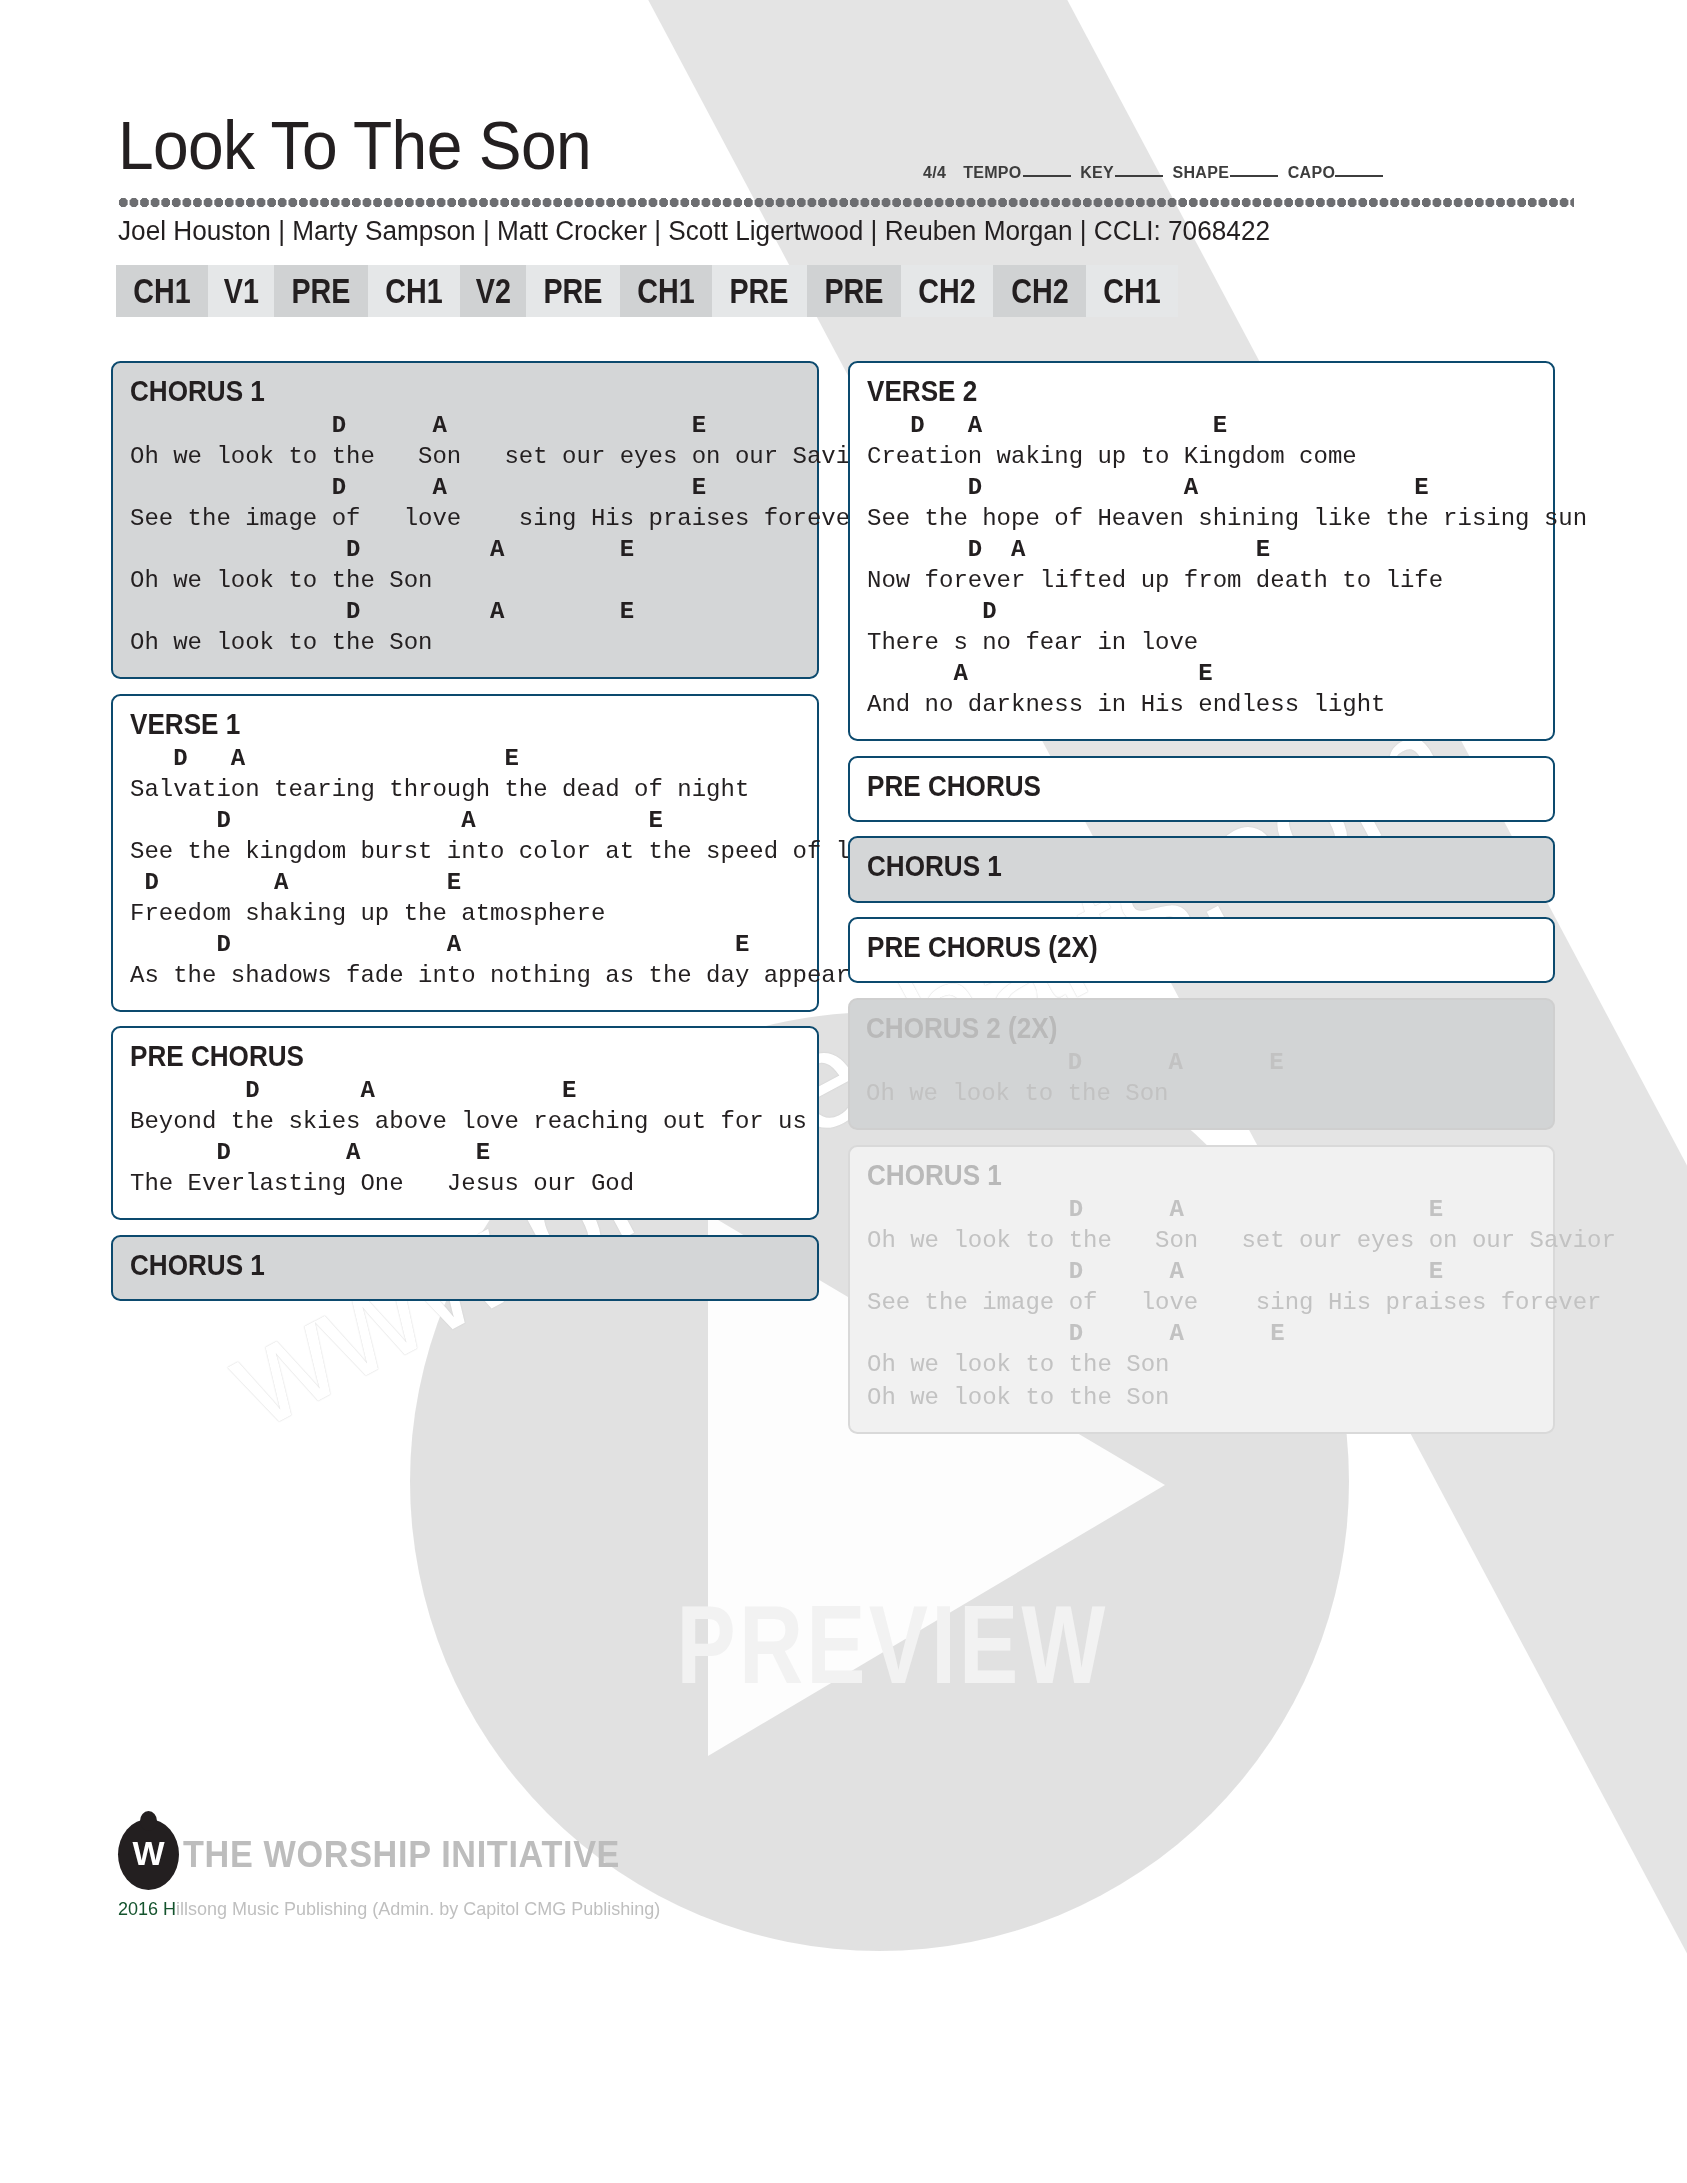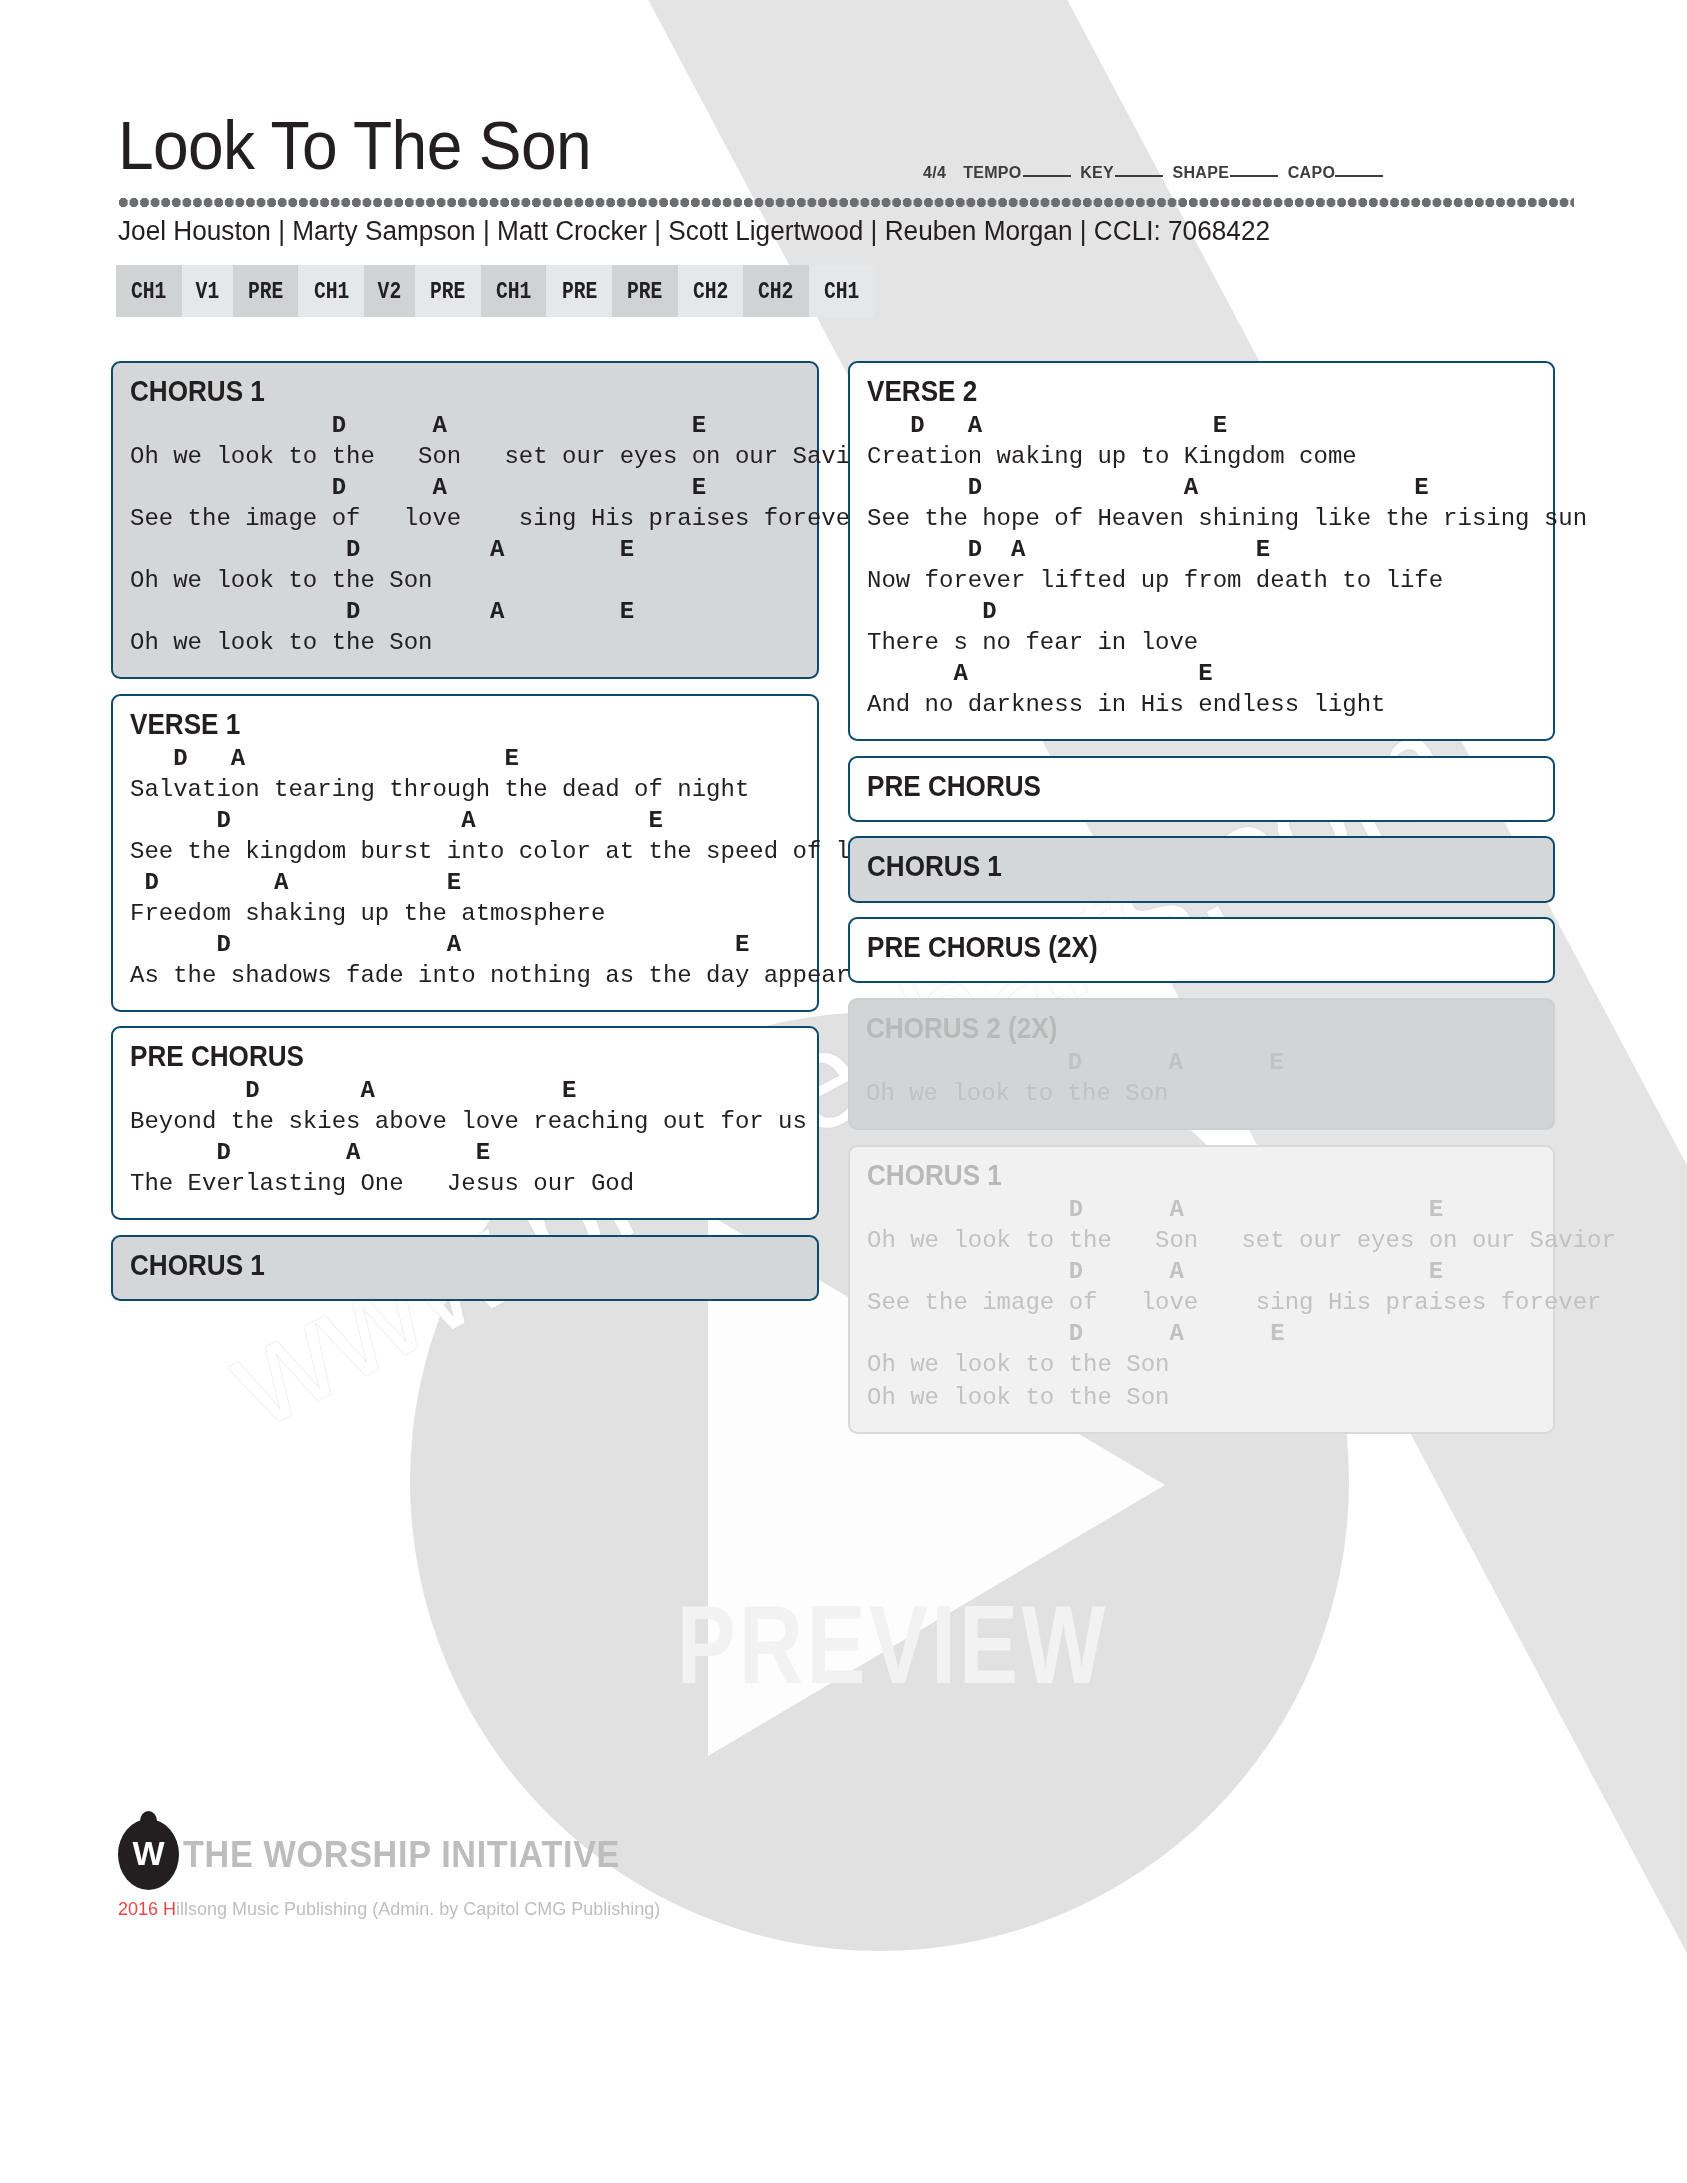--- a/index.html
+++ b/index.html
@@ -127,27 +127,27 @@
   
   .flow {
     position:absolute;
     left:116px; top:265px;
     display:flex;
     align-items:stretch;
     height:52px;
   }
   .badge {
     display:flex; align-items:center; justify-content:center;
-    font-size:24px;
+    font-size:35px;
     font-weight:bold;
     color:#231f20;
     padding:0 11.2px;
     letter-spacing:0px;
     transform-origin:center;
-    font-family:Liberation Mono, monospace;
+    font-family:Liberation Sans, sans-serif;
   }
   .badge span { display:block; transform:scaleX(.82); }
   .badge.dark  { background:#d0d2d3; }
   .badge.light { background:#e5e7e8;justify-content:flex-end; }
 
   
   .col { position:absolute; top:361px; }
   .col-left  { left:111px;  width:708px; }
   .col-right { left:848px; width:707px; }
 
@@ -243,21 +243,21 @@
     transform:scaleX(.95);
     transform-origin:left center;
     white-space:nowrap;
   }
   .copyright {
     margin-top:9.3px;
     font-size:18px;
     color:#bfbfbf;
     white-space:nowrap;
   }
-  .copyright .dark { color:#ef4444; }
+  .copyright .dark { color:#14532d; }
 </style>
 </head>
 <body>
 
 <div id="watermark">
   <div class="wm-band"></div>
   <div class="wm-circle"></div>
   <div class="wm-tri"></div>
   <div class="wm-url">www.praisecharts.com</div>
   <div class="wm-preview">PREVIEW</div>

